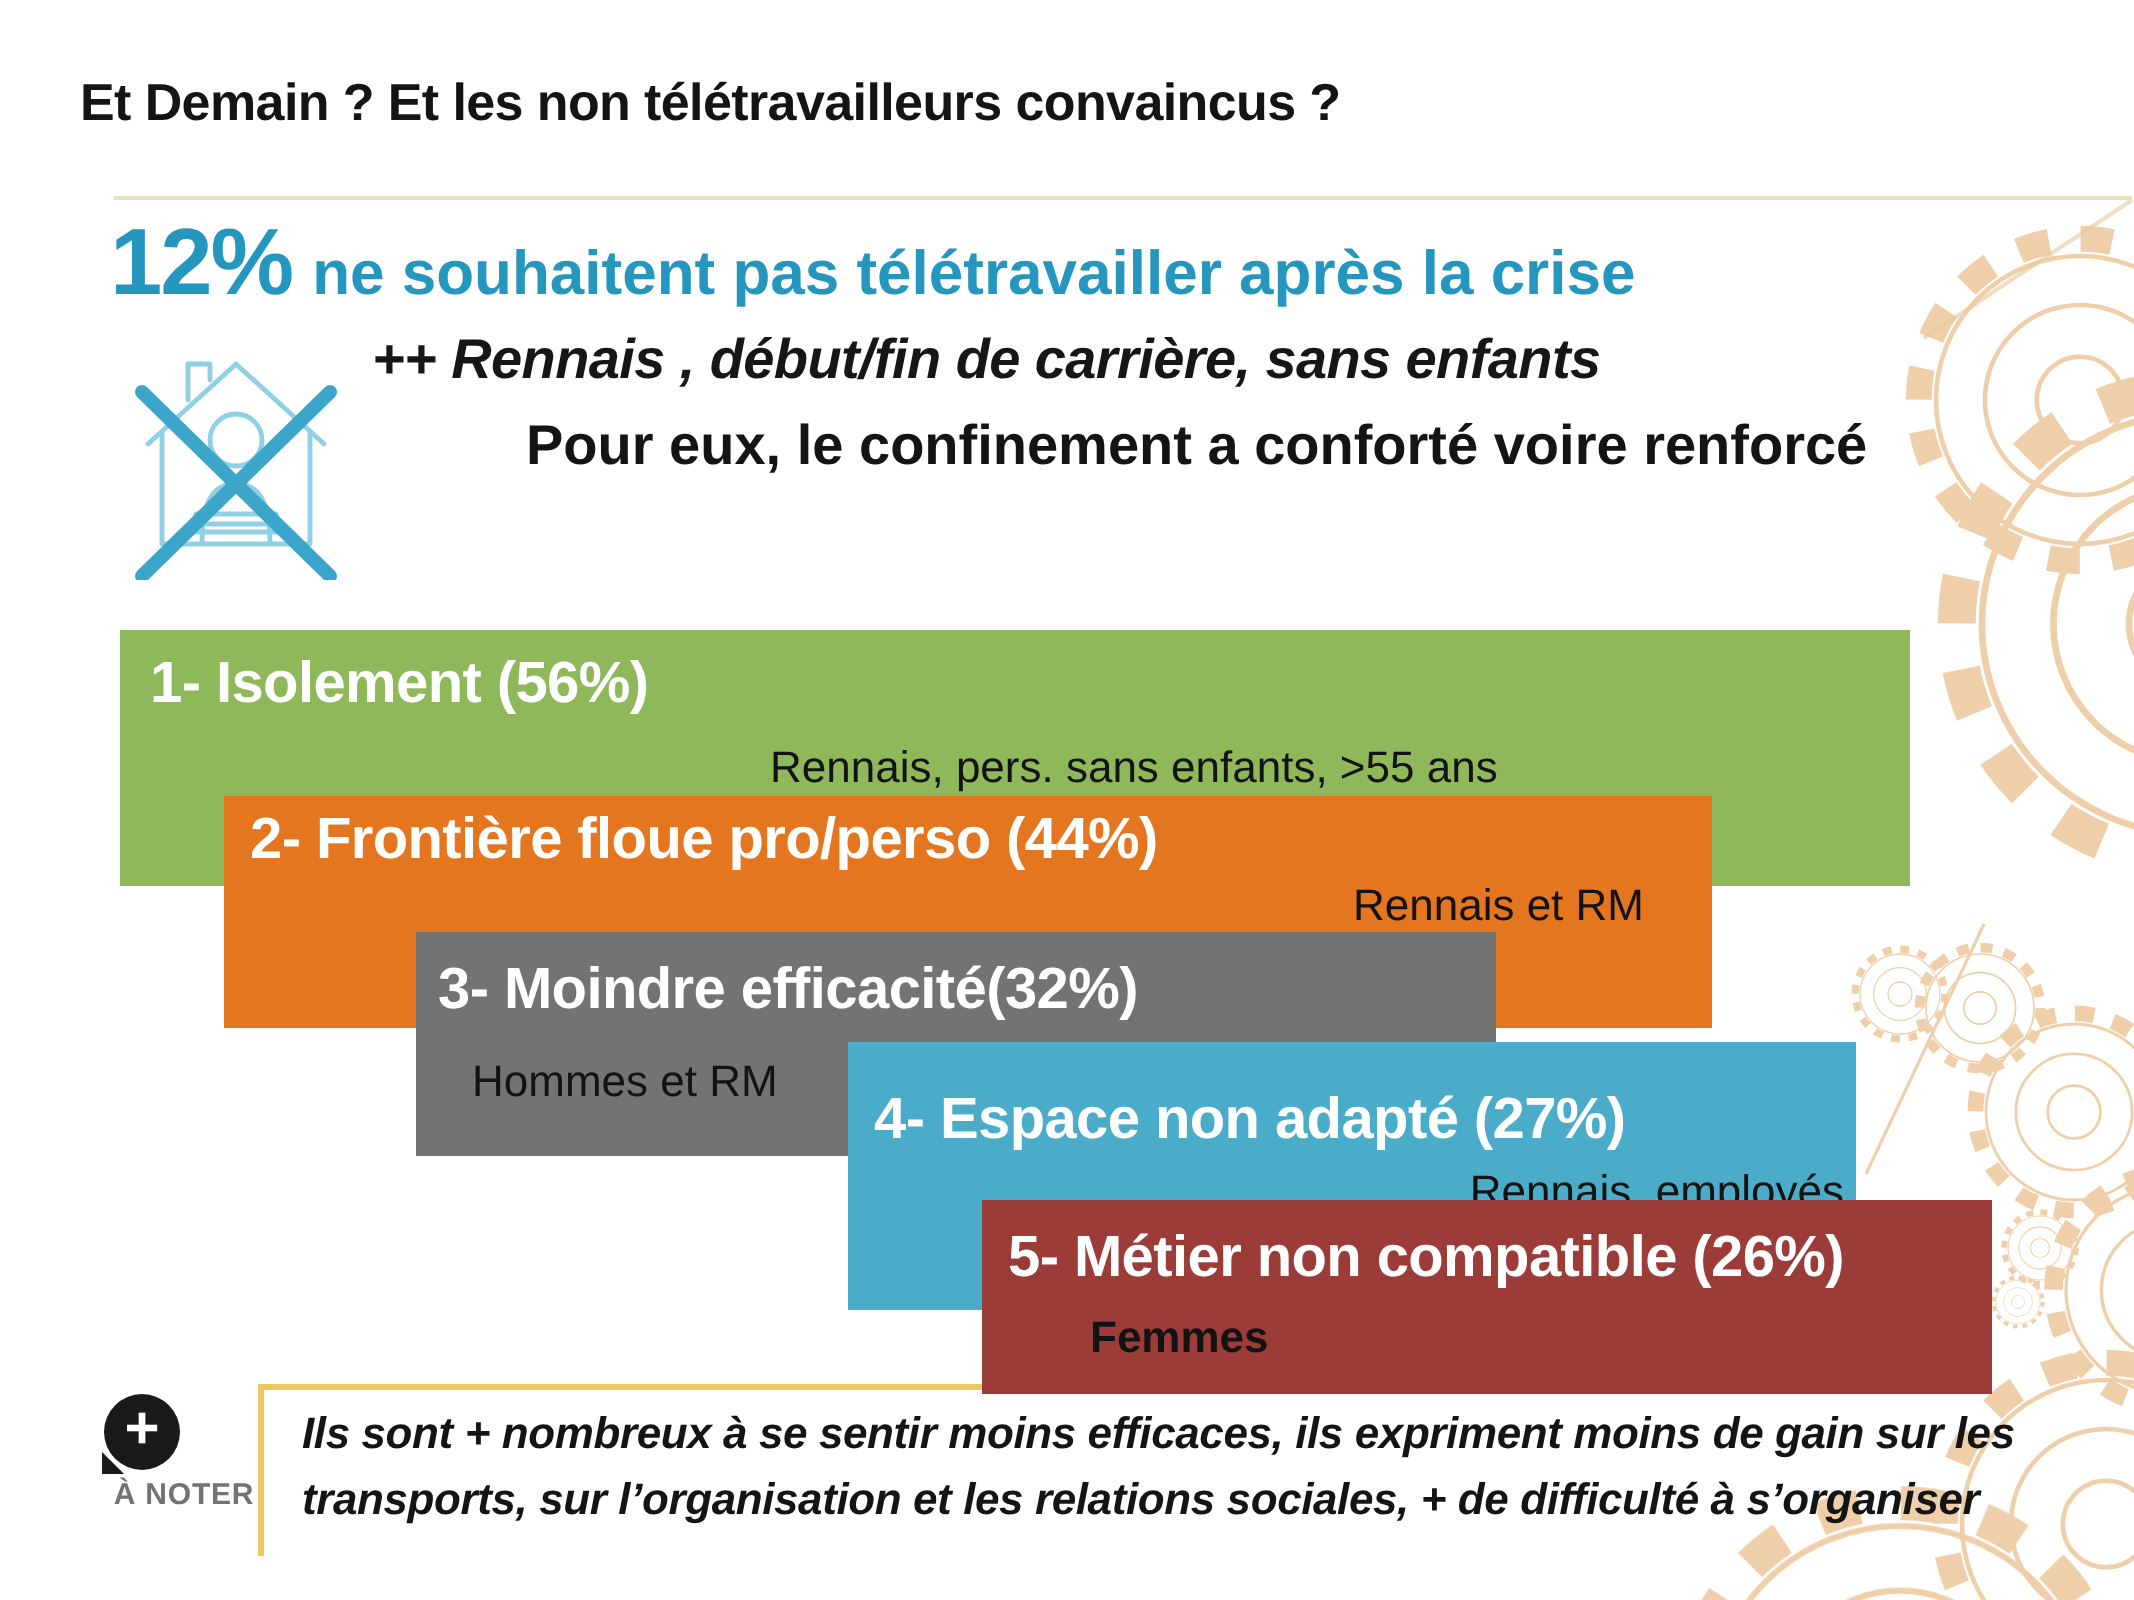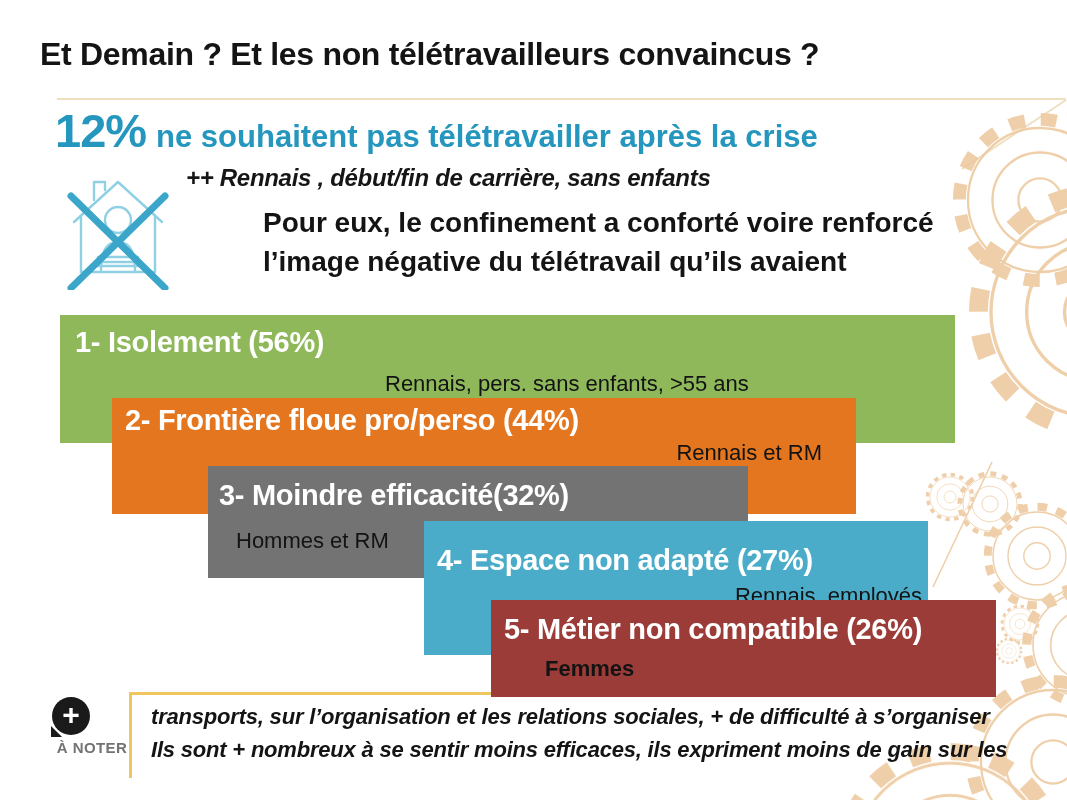--- a/index.html
+++ b/index.html
@@ -5,29 +5,29 @@
   html,body{margin:0;padding:0;background:#fff;}
   .slide{
     position:relative;width:1067px;height:800px;background:#ffffff;
     overflow:hidden;font-family:"Liberation Sans",sans-serif;
   }
   .decor{position:absolute;inset:0;z-index:0;pointer-events:none;}
   .content{position:absolute;inset:0;z-index:1;}
 
   .title{
     position:absolute;left:40px;top:36px;width:980px;
-    font-size:32px;font-weight:bold;color:#141414;letter-spacing:-0.3px;
+    font-size:26px;font-weight:bold;color:#141414;letter-spacing:-0.3px;
   }
 
   .statline{position:absolute;left:55px;top:103px;white-space:nowrap;}
   .stat{font-size:47px;font-weight:bold;color:#2596be;letter-spacing:-1px;}
   .stat-text{font-size:31px;font-weight:bold;color:#2596be;margin-left:10px;}
 
   .subline{
-    position:absolute;left:186px;top:164px;font-size:24px;font-style:italic;
+    position:absolute;left:186px;top:164px;font-size:28px;font-style:italic;
     font-weight:600;color:#161616;white-space:nowrap;letter-spacing:-0.3px;
   }
   .boldline1{position:absolute;left:263px;top:207px;font-size:28px;font-weight:bold;color:#141414;white-space:nowrap;}
   .boldline2{position:absolute;left:263px;top:246px;font-size:28px;font-weight:bold;color:#141414;white-space:nowrap;}
 
   .house-icon{position:absolute;left:58px;top:164px;width:120px;height:126px;}
 
   .bar{position:absolute;box-sizing:border-box;}
   .bar-label{position:absolute;color:#ffffff;font-weight:bold;font-size:29px;white-space:nowrap;letter-spacing:-0.3px;}
   .bar-sub{position:absolute;color:#131313;font-size:22px;white-space:nowrap;}
@@ -110,21 +110,20 @@
 
     <div class="title">Et Demain ? Et les non télétravailleurs convaincus ?</div>
 
     <div class="statline">
       <span class="stat">12%</span><span class="stat-text">ne souhaitent pas télétravailler après la crise</span>
     </div>
 
     <div class="subline">++ Rennais , début/fin de carrière, sans enfants</div>
 
     <div class="boldline1">Pour eux, le confinement a conforté voire renforcé</div>
-    <div class="boldline2">l’image négative du télétravail qu’ils avaient</div>
 
     <svg class="house-icon" viewBox="0 0 120 126" fill="none">
       <g stroke="#8fd0e4" stroke-width="2.4" stroke-linejoin="round" stroke-linecap="round">
         <path d="M36 36 V18 h11 v8"></path>
         <path d="M16 58 L60 18 L104 58"></path>
         <path d="M23 52 V108 H97 V52"></path>
         <circle cx="60" cy="56" r="13"></circle>
         <path d="M43 108 C43 84 50 78 60 78 C70 78 77 84 77 108"></path>
         <path d="M40 93 h40 v5 h-40 z"></path>
         <path d="M34 102 h52"></path>
@@ -158,18 +157,18 @@
     <div class="bar bar5" style="background-color: rgb(156, 60, 57);">
       <div class="bar-label">5- Métier non compatible (26%)</div>
       <div class="bar-sub">Femmes</div>
     </div>
 
     <div class="note-icon">+</div>
     <div class="note-tag">À NOTER</div>
     <div class="note-vline"></div>
     <div class="note-hline"></div>
     <div class="note-text">
+      <div>Ils sont + nombreux à se sentir moins efficaces, ils expriment moins de gain sur les</div>
       <div>transports, sur l’organisation et les relations sociales, + de difficulté à s’organiser</div>
-      <div>Ils sont + nombreux à se sentir moins efficaces, ils expriment moins de gain sur les</div>
     </div>
 
   </div>
 </div>
 
 </body></html>

